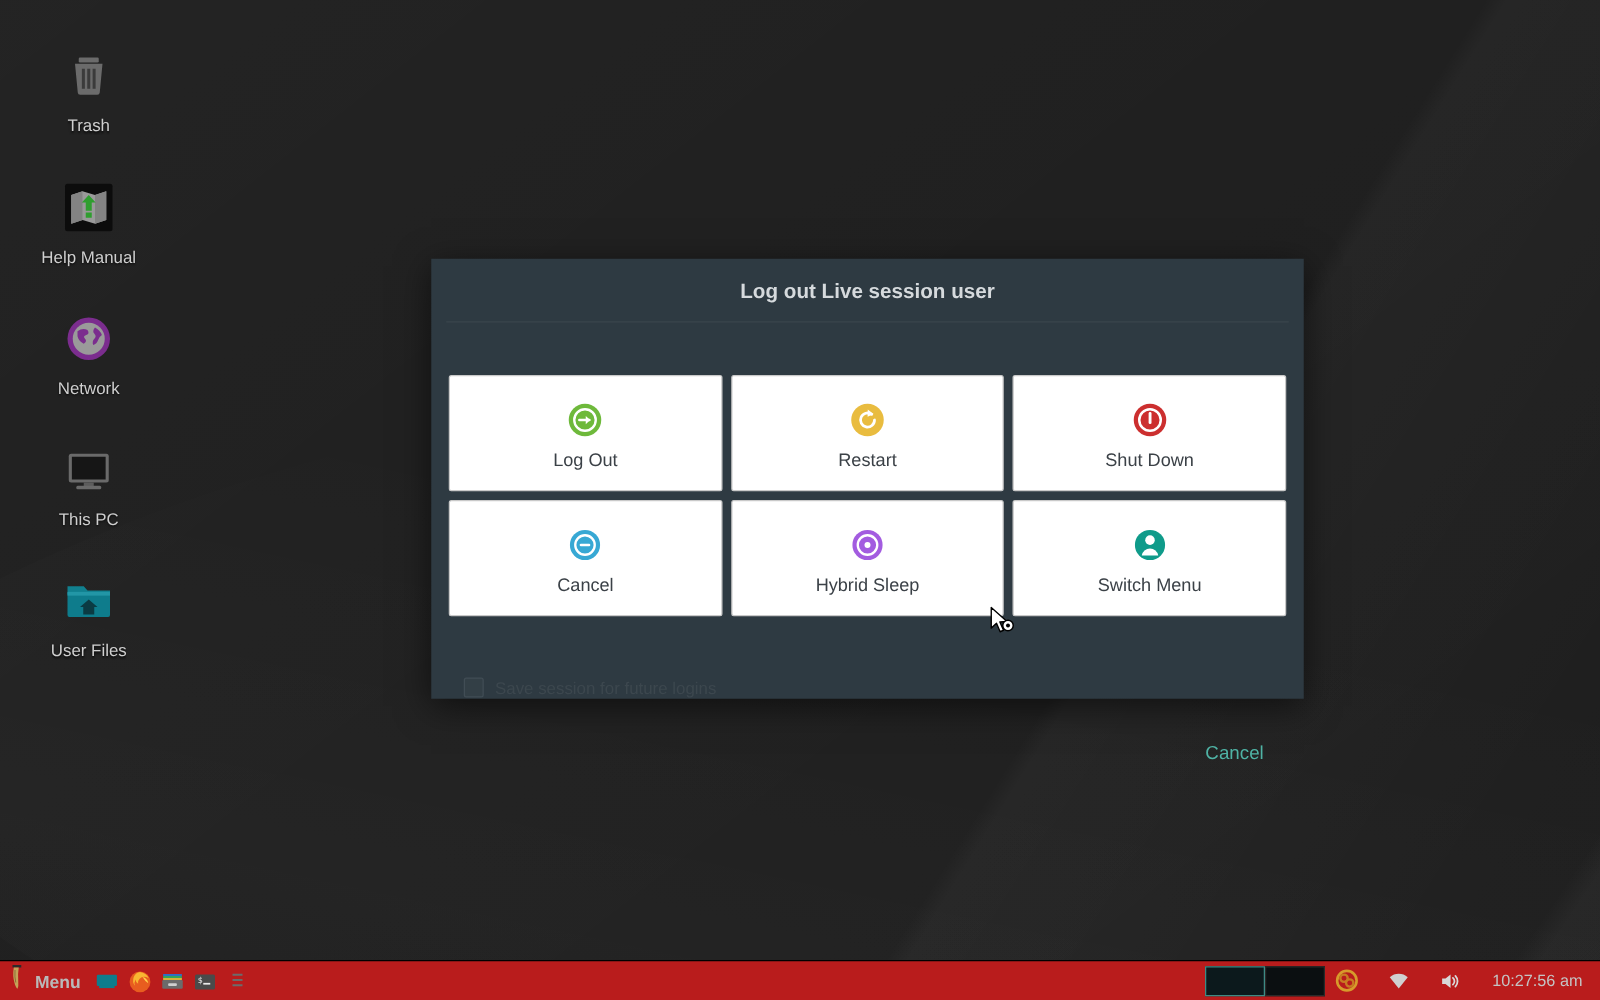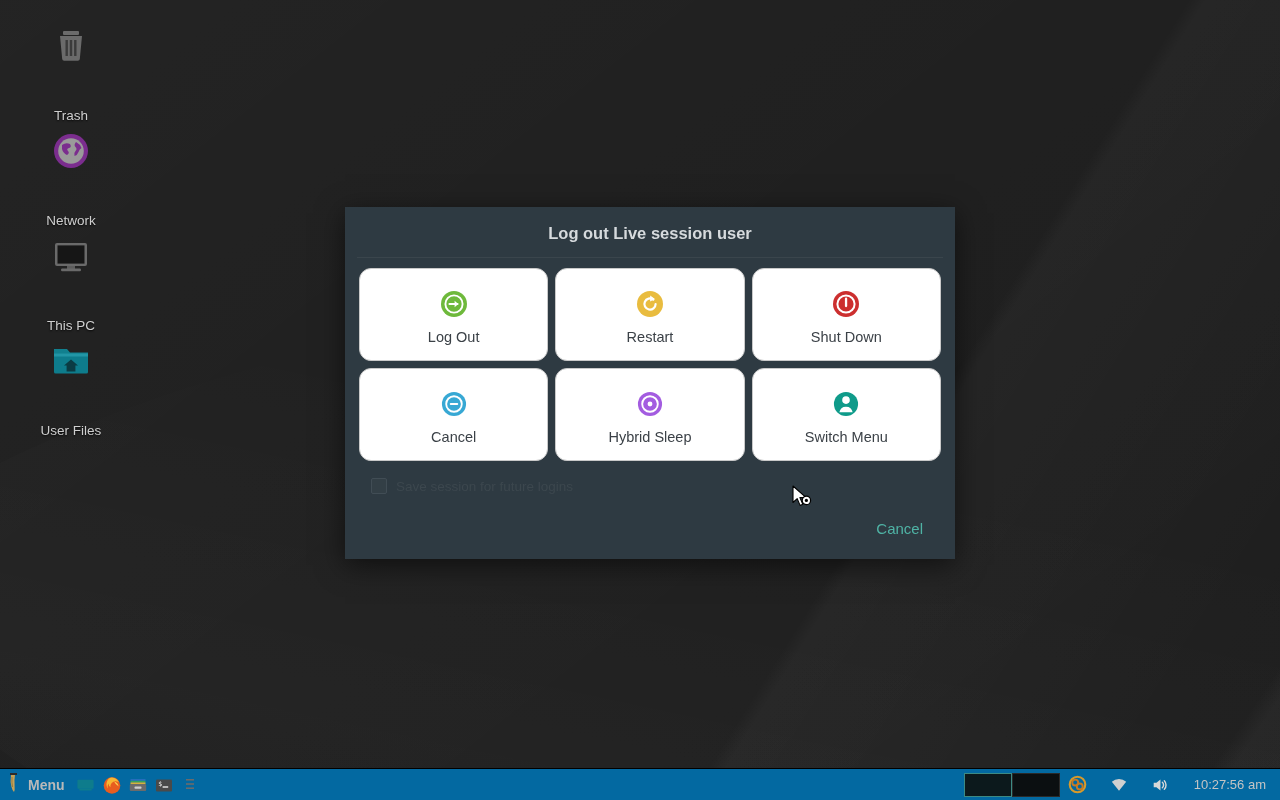--- a/index.html
+++ b/index.html
@@ -62,21 +62,21 @@
     top: 18px;
     width: 106px;
     z-index: 5;
   }
   .desk-icon {
     width: 106px;
     height: 105px;
     display: flex;
     flex-direction: column;
     align-items: center;
-    justify-content: space-between;
+    justify-content: center;
     cursor: pointer;
     user-select: none;
   }
   .desk-icon .glyph {
     width: 48px;
     height: 48px;
     display: flex;
     align-items: center;
     justify-content: center;
     margin-top: 4px;
@@ -91,27 +91,28 @@
     overflow: hidden;
     text-overflow: ellipsis;
     text-shadow: 0 1px 2px rgba(0,0,0,0.85);
   }
 
   
   #logout-dialog {
     position: absolute;
     left: 345px;
     top: 207px;
-    width: 610px;
+    width: 698px;
     height: 352px;
     background: #2e3a42;
     z-index: 40;
     box-shadow: 0 6px 26px rgba(0,0,0,0.55);
     display: flex;
     flex-direction: column;
+    gap: 32px;
   }
   #dialog-title {
     text-align: center;
     color: #d6dadd;
     font-size: 16.5px;
     font-weight: bold;
     padding-top: 17px;
     padding-bottom: 14px;
     border-bottom: 1px solid #3a454c;
     margin: 0 12px;
@@ -120,21 +121,21 @@
     padding: 10px 14px 0 14px;
   }
   .btn-row {
     display: flex;
     gap: 7px;
     margin-bottom: 7px;
   }
   .action-btn {
     background: #ffffff;
     border: 1px solid #c9c9c9;
-    border-radius: 12px;
+    border-radius: 2px;
     height: 93px;
     display: flex;
     flex-direction: column;
     align-items: center;
     justify-content: center;
     cursor: pointer;
     flex: 1 1 0;
   }
   .action-btn .icon-wrap {
     height: 38px;
@@ -190,21 +191,21 @@
     pointer-events: none;
   }
 
   
   #taskbar {
     position: absolute;
     left: 0;
     bottom: 0;
     width: 1280px;
     height: 32px;
-    background: #0369a1;
+    background: #b91c1c;
     display: flex;
     align-items: center;
     z-index: 50;
     border-top: 1px solid #000;
   }
   #taskbar-left {
     display: flex;
     align-items: center;
     height: 100%;
   }
@@ -285,20 +286,33 @@
           <path d="M9 10 h22 l-2.2 23 a2 2 0 0 1 -2 1.8 h-13.6 a2 2 0 0 1 -2 -1.8 Z" fill="#6b6b6b"></path>
           <rect x="14.5" y="14" width="2.4" height="16" fill="#3b3b3b"></rect>
           <rect x="18.8" y="14" width="2.4" height="16" fill="#3b3b3b"></rect>
           <rect x="23.1" y="14" width="2.4" height="16" fill="#3b3b3b"></rect>
         </svg>
       </span>
       <span class="label">Trash</span>
     </div>
 
 
+    <div class="desk-icon">
+      <span class="glyph">
+        <svg width="42" height="42" viewBox="0 0 42 42">
+          <rect x="2" y="2" width="38" height="38" rx="2" fill="#0c0c0c"></rect>
+          <path d="M7 11 l9 -3 l10 3 l9 -3 v23 l-9 3 l-10 -3 l-9 3 Z" fill="#9a9a9a"></path>
+          <path d="M7 11 l9 -3 v23 l-9 3 Z" fill="#838383"></path>
+          <path d="M26 11 l9 -3 v23 l-9 3 Z" fill="#838383"></path>
+          <path d="M21 11 l5.5 6 h-3.1 v6.5 h-4.8 V17 h-3.1 Z" fill="#2f9e2f"></path>
+          <rect x="18.6" y="25" width="4.8" height="4.2" fill="#2f9e2f"></rect>
+        </svg>
+      </span>
+      <span class="label">Help Manual</span>
+    </div>
 
     <div class="desk-icon">
       <span class="glyph">
         <svg width="42" height="42" viewBox="0 0 42 42">
           <circle cx="21" cy="21" r="17" fill="#7b2d8e"></circle>
           <circle cx="21" cy="21" r="12.8" fill="#9a9a9a"></circle>
           <path d="M12 15 q4 -3 8 -1 q2 3 -1 4 q-3 1 -1 3 q2 2 -1 4 q-4 -2 -5 -6 Z" fill="#7b2d8e"></path>
           <path d="M26 12 q4 2 5.5 6 q-2 1 -3 4 q-1 3 -4 4 q-1 -3 1 -5 q2 -2 0 -4 q-2 -2 0.5 -5 Z" fill="#7b2d8e"></path>
         </svg>
       </span>

